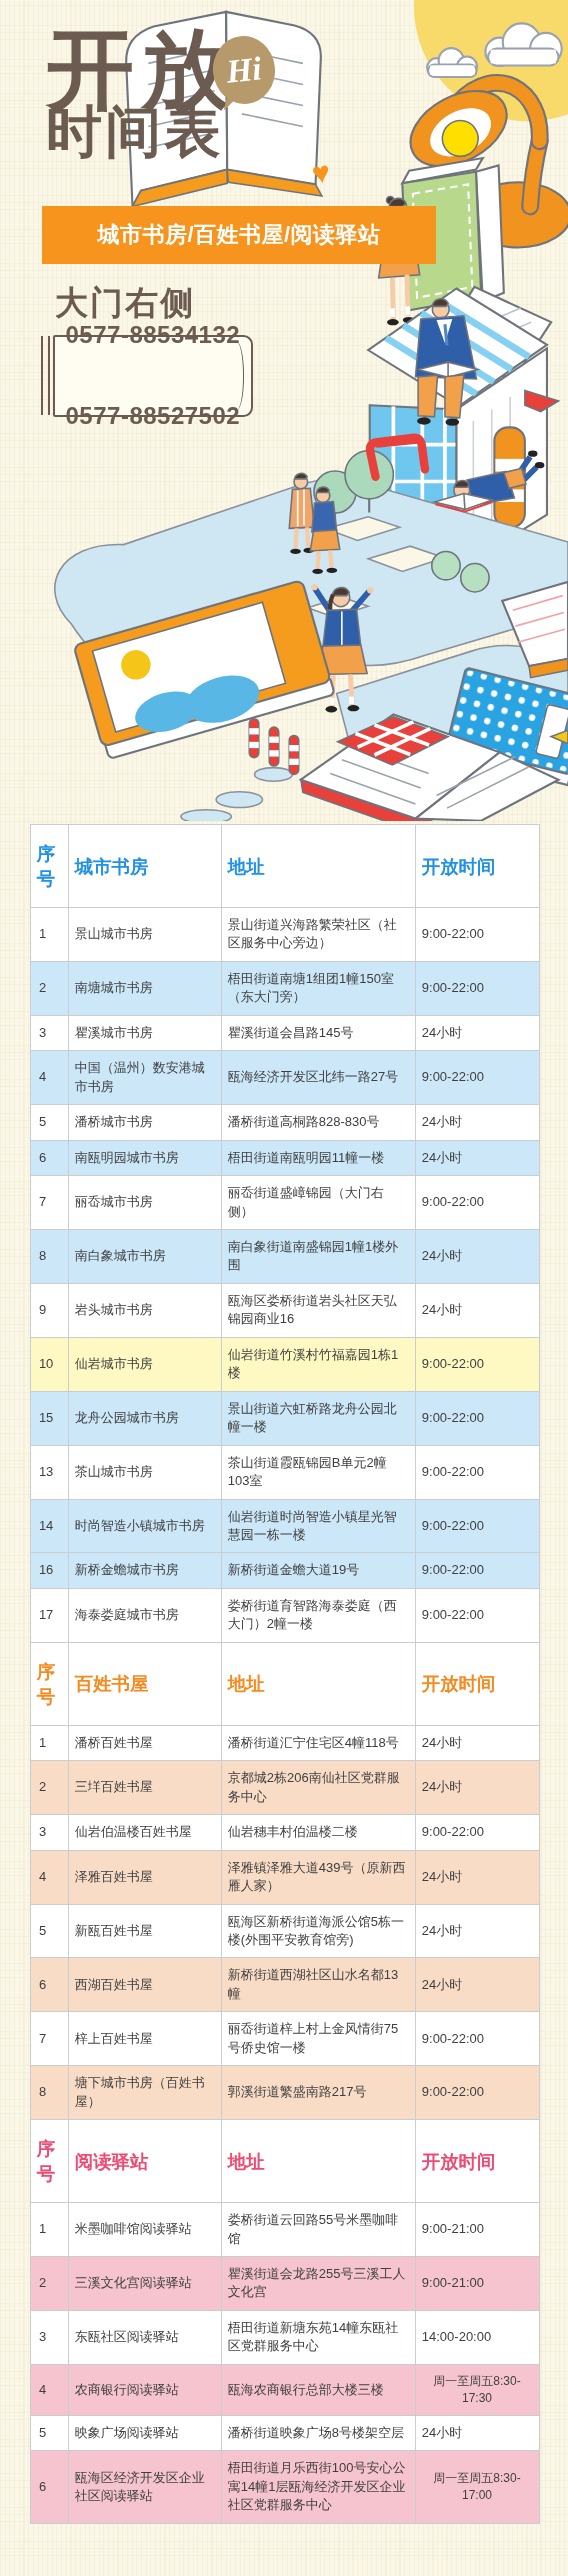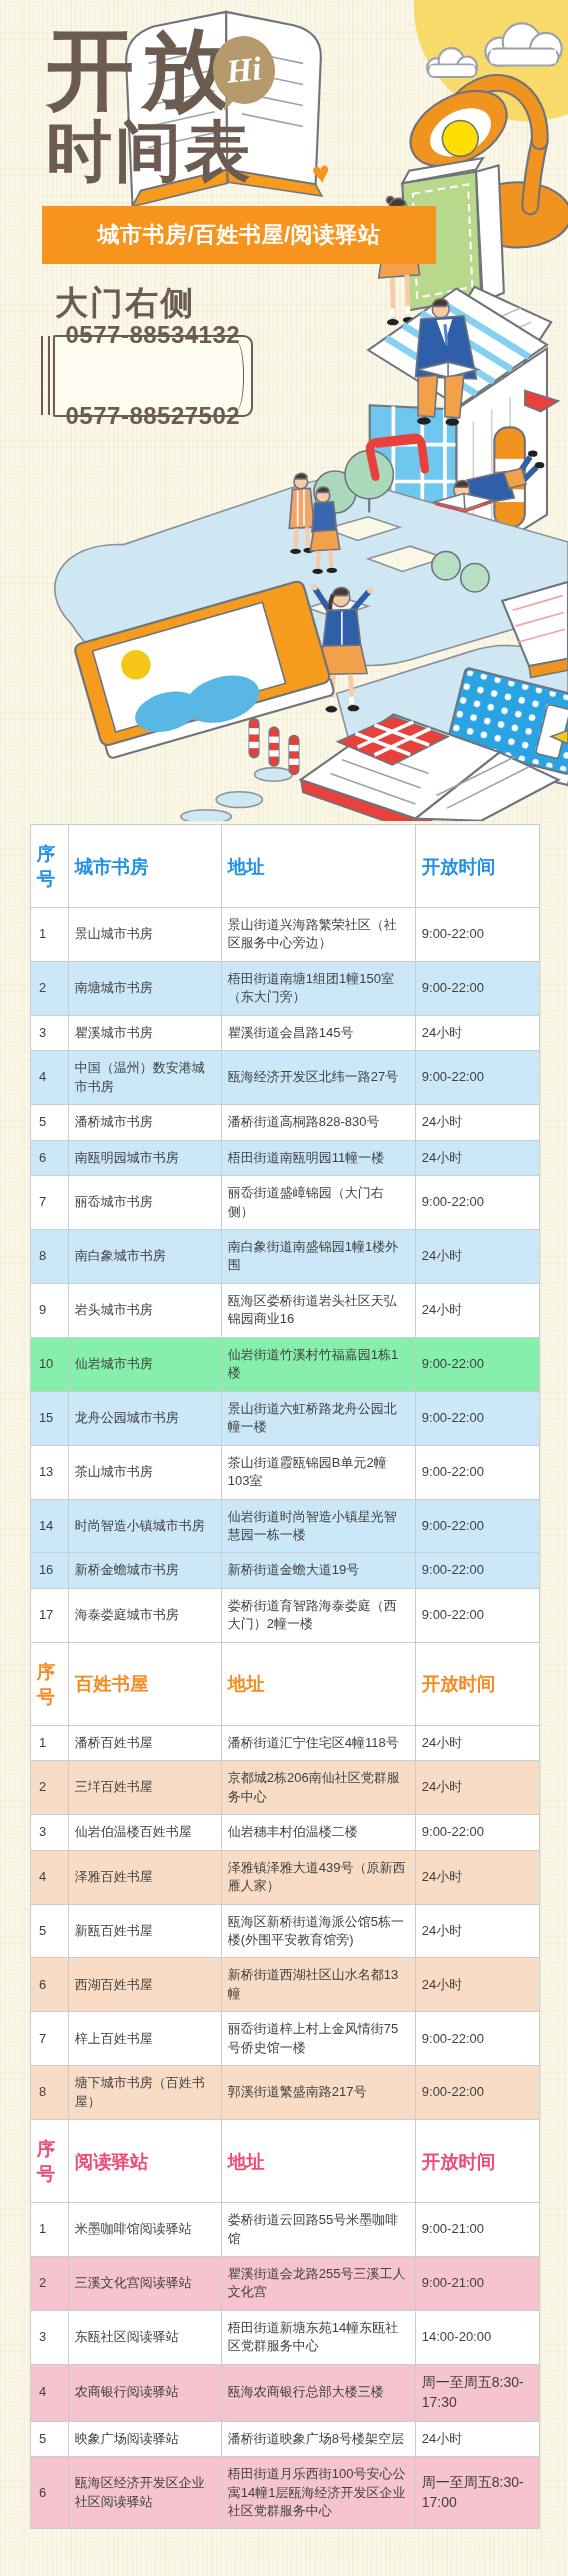--- a/index.html
+++ b/index.html
@@ -6,21 +6,21 @@
   body{width:568px;font-family:"Liberation Sans",sans-serif;background:#faf7e7;}
   .poster{position:relative;width:568px;height:2576px;overflow:hidden;background:#faf7e7;}
   .poster::before{content:"";position:absolute;inset:0;z-index:0;
     background:
       repeating-linear-gradient(90deg, rgba(210,198,156,.14) 0 1.1px, transparent 1.1px 4.7px),
       repeating-linear-gradient(0deg, rgba(210,198,156,.12) 0 0.5px, transparent 0.5px 6.8px);}
   .deco{position:absolute;left:0;top:0;z-index:1;}
   .txt{position:absolute;z-index:2;}
   .title{font-family:"Liberation Serif","DejaVu Serif",serif;font-weight:bold;color:var(--title-brown);line-height:1;}
   .title1{left:46px;top:27px;font-size:88px;letter-spacing:7.4px;}
-  .title2{left:46px;top:119px;font-size:66px;letter-spacing:3.2px;}
+  .title2{left:46px;top:104px;font-size:56px;letter-spacing:3.2px;}
   .hi-bubble{left:213px;top:36px;width:62px;height:68px;background:var(--bubble-tan);
     border-radius:50%;transform:rotate(-6deg);display:flex;align-items:center;justify-content:center;}
   .hi-bubble span{font-family:"Liberation Serif",serif;font-style:italic;font-weight:bold;font-size:33px;color:#fff;}
   .hi-tail{left:225px;top:99px;width:0;height:0;border-left:8.4px solid var(--bubble-tan);
     border-bottom:13.7px solid transparent;transform:rotate(14deg);}
   .heart{left:312px;top:157px;font-size:30.5px;color:var(--banner-orange);transform:rotate(-8deg);line-height:1;}
   .banner{left:42px;top:206px;width:394px;height:58px;background:var(--banner-orange);
     color:#fff;font-weight:bold;font-size:22px;letter-spacing:0.5px;display:flex;align-items:center;justify-content:center;}
   .phone-title{left:55px;top:281px;font-family:"Liberation Serif","DejaVu Serif",serif;
     font-weight:bold;font-size:33px;color:var(--title-brown);letter-spacing:2.1px;}
@@ -30,21 +30,21 @@
   .phone-box::after{content:"";position:absolute;right:6.3px;top:4.2px;bottom:4.2px;width:7.4px;
     border-right:1.6px solid var(--title-brown);border-radius:0 100% 100% 0/0 50% 50% 0;}
   .phone{font-weight:bold;font-size:24px;color:var(--title-brown);line-height:1.45;letter-spacing:0.5px;}
   
   table.schedule{position:absolute;left:29.5px;top:824px;width:508px;z-index:3;border-collapse:collapse;background:#fff;table-layout:fixed;}
   .schedule th,.schedule td{border:0.5px solid #c9ccd0;vertical-align:middle;}
   .schedule th{padding:16px 6.3px;font-size:18.4px;font-weight:bold;text-align:left;background:#fff;}
   .schedule td{padding:8px 6.3px;font-size:13px;color:#3f3f3f;line-height:1.42;}
   .schedule td.c-num{padding-left:8.4px;}
   .schedule td.c-time{white-space:pre-line;}
-  .schedule td.c-time.small{font-size:14px;}
+  .schedule td.c-time.small{font-size:12px;text-align:center;}
 </style>
 </head>
 <body>
 
 <div class="poster">
 
   <svg class="deco" width="568" height="821" viewBox="0 0 1080 1560">
     <defs>
       <pattern id="dots" width="27" height="27" patternUnits="userSpaceOnUse">
         <circle cx="8" cy="8" r="6" fill="#fff"></circle>
@@ -346,21 +346,21 @@
           <td class="c-name">南白象城市书房</td>
           <td class="c-addr">南白象街道南盛锦园1幢1楼外围</td>
           <td class="c-time">24小时</td>
         </tr>
         <tr>
           <td class="c-num">9</td>
           <td class="c-name">岩头城市书房</td>
           <td class="c-addr">瓯海区娄桥街道岩头社区天弘锦园商业16</td>
           <td class="c-time">24小时</td>
         </tr>
-        <tr style="background: #86efac;">
+        <tr style="background: #fef9c3;">
           <td class="c-num">10</td>
           <td class="c-name">仙岩城市书房</td>
           <td class="c-addr">仙岩街道竹溪村竹福嘉园1栋1楼</td>
           <td class="c-time">9:00-22:00</td>
         </tr>
         <tr style="background: rgb(203, 231, 248);">
           <td class="c-num">15</td>
           <td class="c-name">龙舟公园城市书房</td>
           <td class="c-addr">景山街道六虹桥路龙舟公园北幢一楼</td>
           <td class="c-time">9:00-22:00</td>

